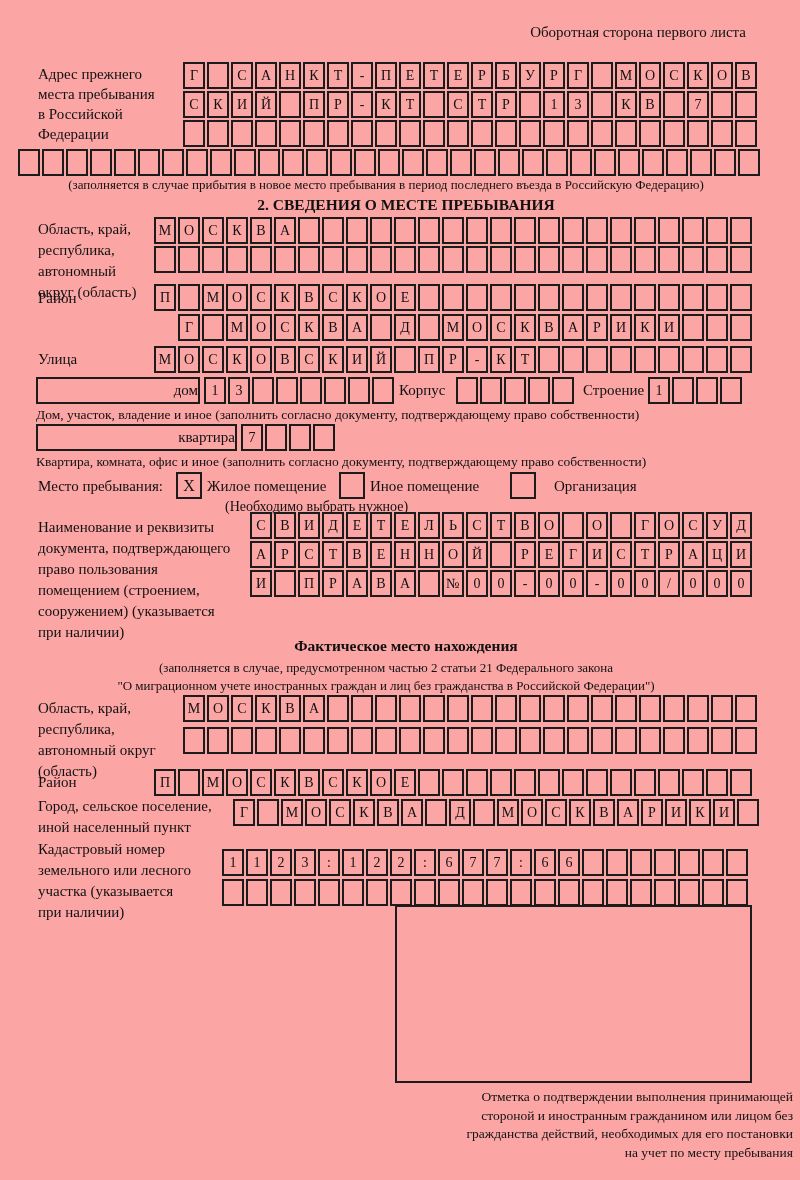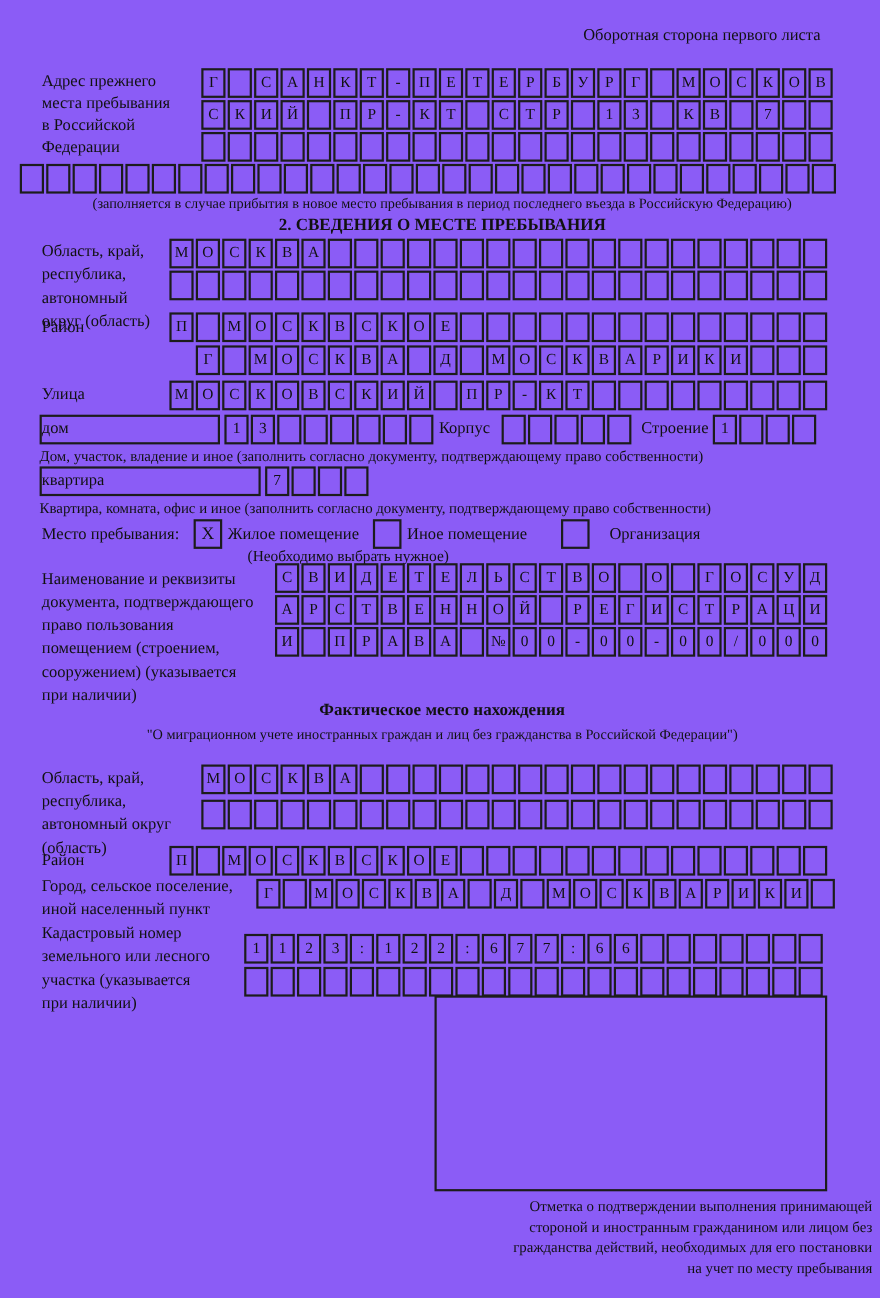--- a/index.html
+++ b/index.html
@@ -1,27 +1,27 @@
 <!DOCTYPE html>
 <html><head>
 <meta charset="utf-8">
 <style>
   html,body{margin:0;padding:0;background:#fff;}
-  .page{position:relative;width:800px;height:1180px;background:#8b5cf6;overflow:hidden;
+  .page{position:relative;width:800px;height:1180px;background:#fca5a5;overflow:hidden;
         font-family:"Liberation Serif", "DejaVu Serif", serif;color:#111;}
   .hdr{position:absolute;top:24px;right:54px;font-size:15px;}
   .lbl{position:absolute;font-size:15px;line-height:20px;white-space:nowrap;}
   .lbl.lh21{line-height:21px;}
   .cr{position:absolute;display:flex;white-space:nowrap;}
   .cell{display:inline-block;width:18px;height:23px;border:2px solid #1c1c1c;margin-right:2px;
         text-align:center;font-size:14px;line-height:23px;flex:0 0 auto;}
   .note{position:absolute;font-size:13px;}
-  .center{left:16px;width:772px;text-align:center;}
-  .title{position:absolute;font-size:15.5px;font-weight:bold;}
-  .fieldbox{position:absolute;height:23px;border:2px solid #1c1c1c;text-align:left;
+  .center{left:0;width:772px;text-align:center;}
+  .title{position:absolute;font-size:15.5px;font-weight:bold;margin-left:20px;}
+  .fieldbox{position:absolute;height:23px;border:2px solid #1c1c1c;text-align:right;
             font-size:15px;line-height:23px;}
   .chk{position:absolute;width:22px;height:23px;border:2px solid #1c1c1c;text-align:center;
        font-size:16px;line-height:23px;}
   .stamp{position:absolute;left:395px;top:905px;width:353px;height:174px;border:2px solid #1c1c1c;}
   .stampcap{position:absolute;left:353px;top:1088px;width:440px;text-align:right;
             font-size:13.5px;line-height:18.5px;}
   .caption{position:absolute;font-size:13.5px;white-space:nowrap;}
 </style>
 </head>
 <body>
@@ -416,20 +416,21 @@
       <span class="cell">0</span>
       <span class="cell">0</span>
       <span class="cell">/</span>
       <span class="cell">0</span>
       <span class="cell">0</span>
       <span class="cell">0</span>
     </div>
 
   <div class="title center" style="top:637px">Фактическое место нахождения</div>
   <div class="note center" style="top:659px;line-height:17.5px">
+      <div>(заполняется в случае, предусмотренном частью 2 статьи 21 Федерального закона</div>
       <div>"О миграционном учете иностранных граждан и лиц без гражданства в Российской Федерации")</div>
     </div>
 
   <div class="lbl lh21" style="left:38px;top:698px">
       <div>Область, край,</div>
       <div>республика,</div>
       <div>автономный округ</div>
       <div>(область)</div>
     </div>
   <div class="cr" style="left:183px;top:695px">

